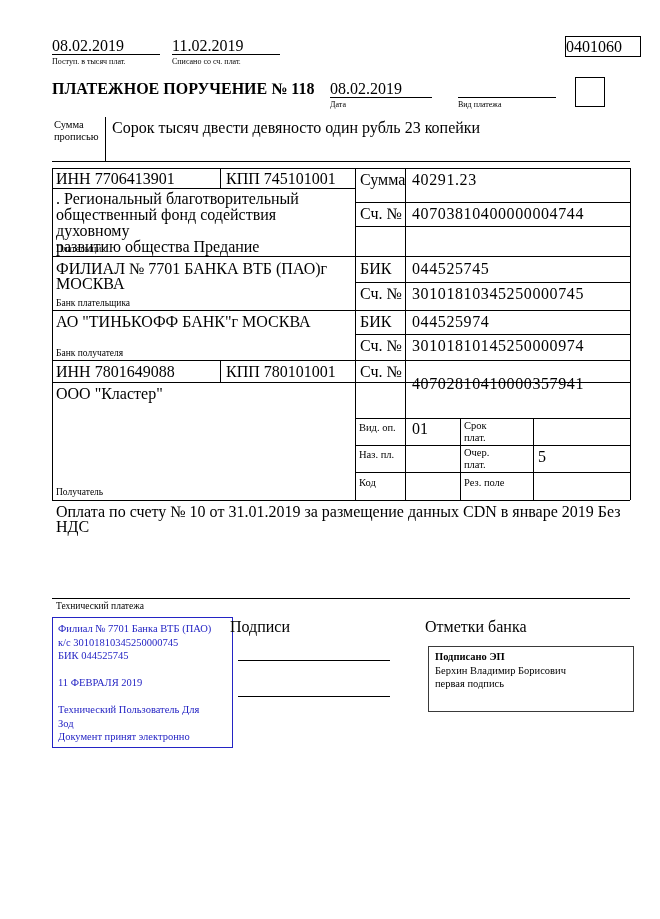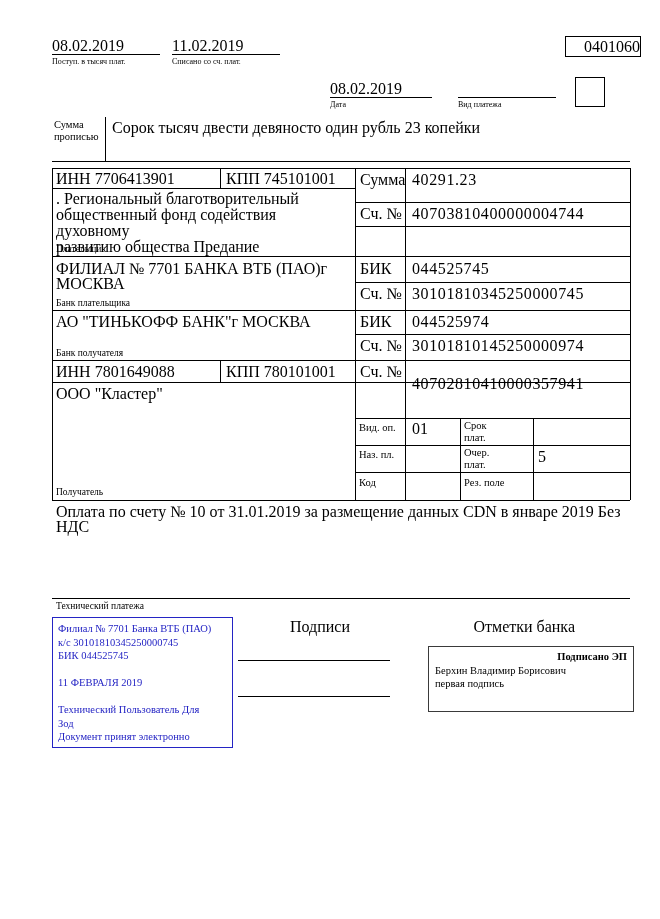--- a/index.html
+++ b/index.html
@@ -12,21 +12,21 @@
   .hline { position:absolute; height:1px; background:#000; }
   .vline { position:absolute; width:1px; background:#000; }
   .t8  { font-size:8px;  line-height:10px; }
   .t9  { font-size:9.5px; line-height:11px; }
   .t10 { font-size:10.5px; line-height:12px; }
   .t12 { font-size:16px; line-height:15px; }
   .b { font-weight:bold; }
   .i { }
   .ls { letter-spacing:0.6px; }
   .pre { white-space:pre-line; }
-  .ctr { text-align:right; }
+  .ctr { text-align:left; }
   .box { position:absolute; border:1px solid #000; }
   .blue-stamp {
     position:absolute; border:1px solid #2424c4; color:#2424c4;
     font-size:10.5px; line-height:13.5px; padding:4px 5px;
   }
   .sign-stamp {
     position:absolute; border:1px solid #3a3a3a; padding:3px 6px;
     font-size:10.5px; line-height:13.5px;
   }
 </style>
@@ -40,20 +40,21 @@
   <div class="abs t8" style="left:52px;top:57px">Поступ. в тысяч плат.</div>
 
   <div class="abs t12" style="left:172px;top:38px">11.02.2019</div>
   <div class="hline" style="left:172px;top:54px;width:108px"></div>
   <div class="abs t8" style="left:172px;top:57px">Списано со сч. плат.</div>
 
   <div class="box" style="left:565px;top:36px;width:76px;height:21px">
     <div class="t12 ctr" style="line-height:19px">0401060</div>
   </div>
 
+  <div class="abs t12 b" style="left:52px;top:81px">ПЛАТЕЖНОЕ ПОРУЧЕНИЕ № 118</div>
   <div class="abs t12" style="left:330px;top:81px">08.02.2019</div>
   <div class="hline" style="left:330px;top:97px;width:102px"></div>
   <div class="abs t8" style="left:330px;top:100px">Дата</div>
   <div class="hline" style="left:458px;top:97px;width:98px"></div>
   <div class="abs t8" style="left:458px;top:100px">Вид платежа</div>
   <div class="box" style="left:575px;top:77px;width:30px;height:30px"></div>
 
   <div class="abs t10 pre" style="left:54px;top:119px">Сумма
 прописью</div>
   <div class="abs t12" style="left:112px;top:120px;width:510px">Сорок тысяч двести девяносто один рубль 23 копейки</div>

